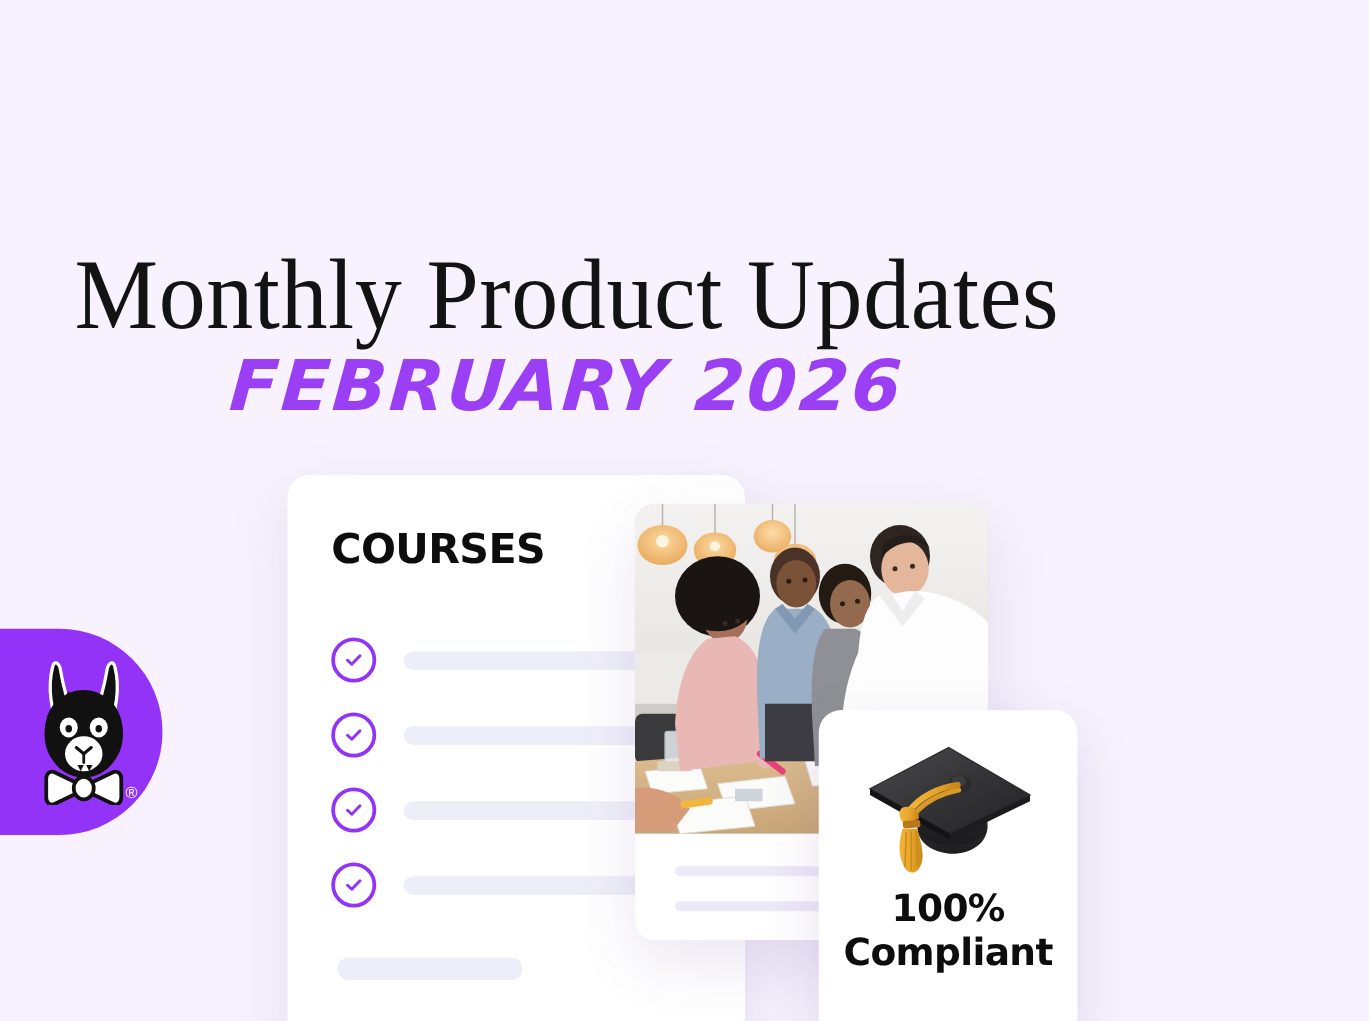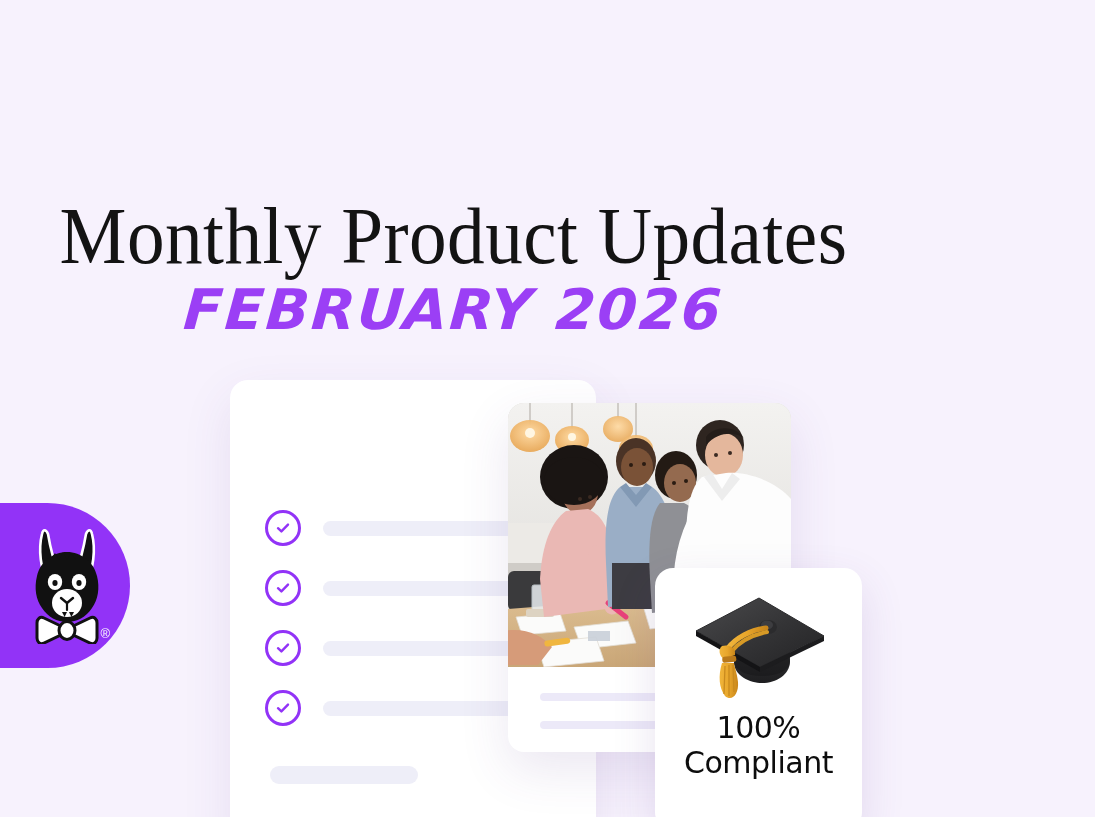--- a/index.html
+++ b/index.html
@@ -200,21 +200,21 @@
   }
   .cap-icon {
     width: 150px;
     height: 120px;
     position: relative;
   }
   .compliant-text {
     margin-top: 6px;
     text-align: center;
     font-family: "DejaVu Sans", sans-serif;
-    font-weight: 400;
+    font-weight: 700;
     font-size: 30px;
     line-height: 1.18;
     color: #0d0d0d;
     letter-spacing: -0.5px;
   }
   .compliant-text .l2 { display: block; text-align: center; }
 </style>
 </head>
 <body>
 
@@ -260,20 +260,21 @@
           <path d="M39 101
                    L62 90 C66 88 69 91 69 95 L69 110 C69 114 66 117 62 115 L39 104 Z" fill="#fff" stroke="#111" stroke-width="3"></path>
           <ellipse cx="39" cy="102.5" rx="8" ry="9" fill="#fff" stroke="#111" stroke-width="3"></ellipse>
         </g>
       </svg>
       <span class="logo-reg">®</span>
     </div>
   </div>
 
   <div class="card courses-card">
+    <div class="courses-title">COURSES</div>
 
     <div class="course-list">
       <div class="course-row">
         <span class="check-circle">
           <svg width="16" height="16" viewBox="0 0 16 16">
               <path d="M3 8.2 L6.4 11.4 L13 4.6" fill="none" stroke="#9233f7" stroke-width="2.4" stroke-linecap="round" stroke-linejoin="round"></path>
             </svg>
         </span>
         <span class="row-bar" style="width:238px"></span>
       </div>

